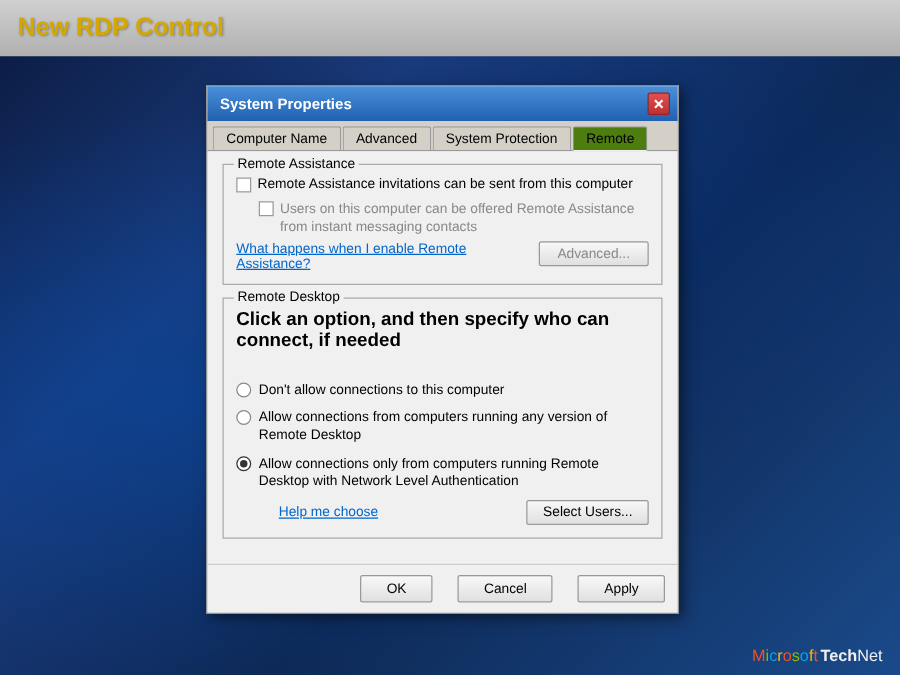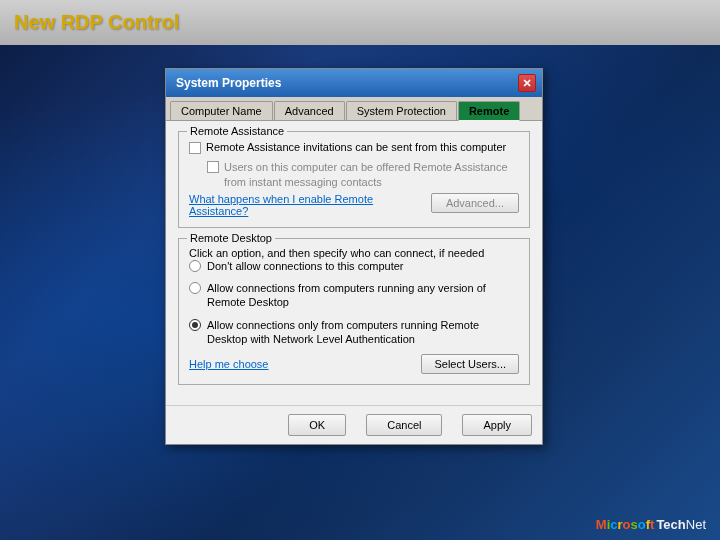--- a/index.html
+++ b/index.html
@@ -52,21 +52,21 @@
     .technet-logo {
       position: absolute;
       bottom: 8px;
       right: 14px;
       display: flex;
       align-items: center;
       gap: 2px;
     }
     .technet-ms {
       font-size: 13px;
-      font-weight: bold;
+      font-weight: normal;
       color: #f0f0f0;
     }
     .technet-ms span.ms-orange { color: #f25022; }
     .technet-ms span.ms-green { color: #7fba00; }
     .technet-ms span.ms-blue { color: #00a4ef; }
     .technet-ms span.ms-yellow { color: #ffb900; }
     .technet-name {
       font-size: 13px;
       color: #f0f0f0;
     }
@@ -123,26 +123,25 @@
       padding: 3px 10px;
       font-size: 11px;
       background: #d4d0c8;
       border: 1px solid #999;
       border-bottom: none;
       cursor: pointer;
       color: #000;
       border-radius: 2px 2px 0 0;
     }
     .tab.active {
-      background: #15803d;
+      background: #4d7c0f;
       border-bottom: 1px solid #f0f0f0;
       margin-bottom: -1px;
       position: relative;
       z-index: 1;
-      font-weight: bold;
     }
 
     
     .dialog-content {
       padding: 10px 12px;
       background: #f0f0f0;
     }
 
     
     .group-box {
@@ -250,32 +249,33 @@
       background: #333;
     }
     .radio-label {
       font-size: 11px;
       color: #000;
       line-height: 1.3;
     }
 
     
     .instruction-text {
-      font-size: 11px;
-      color: #000;
-      margin-bottom: 0;
-      font-weight: normal;
+      font-size: 15px;
+      color: #000;
+      margin-bottom: 24px;
+      font-weight: bold;
     }
 
     
     .dialog-bottom {
       display: flex;
       justify-content: space-between;
       align-items: center;
       margin-top: 4px;
+      margin-left: 34px;
     }
 
     
     .select-users-btn {
       padding: 3px 12px;
       font-size: 11px;
       background: linear-gradient(180deg, #f8f8f8 0%, #e0e0e0 100%);
       border: 1px solid #999;
       cursor: pointer;
       border-radius: 2px;

